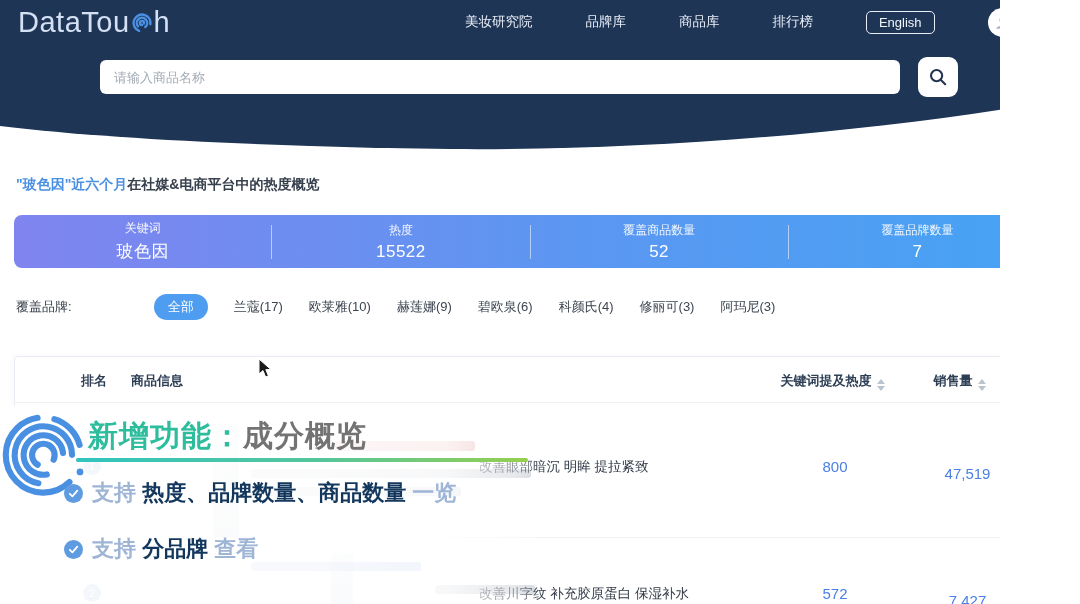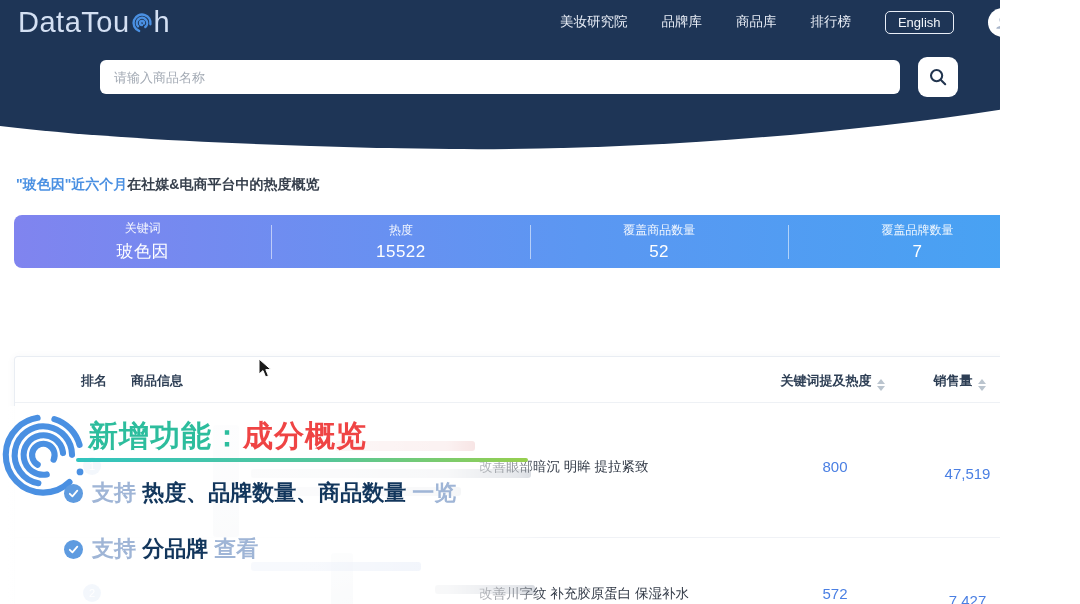--- a/index.html
+++ b/index.html
@@ -6,21 +6,21 @@
   html,body { background:#fff; }
   body { font-family:"Liberation Sans","DejaVu Sans",sans-serif; }
   .screen { position:relative; width:1000px; height:604px; overflow:hidden; background:#fff; }
 
   
   .header { position:absolute; left:0; top:0; width:1080px; height:160px; }
   .header-bg { position:absolute; left:0; top:0; }
   .header-top { position:absolute; left:0; top:0; width:1080px; height:44px; display:flex; align-items:center; z-index:2; }
   .logo { display:flex; align-items:baseline; margin-left:18px; color:#d4e0f3; font-size:29px; font-weight:500; letter-spacing:.5px; cursor:pointer; }
   .logo-c { position:relative; top:2px; margin:0 1px; }
-  .nav { margin-left:auto; display:flex; align-items:center; gap:34px; margin-right:20px; }
+  .nav { margin-left:auto; display:flex; align-items:center; gap:53px; margin-right:20px; }
   .nav-item { color:#e9eef7; font-size:13.5px; text-decoration:none; cursor:pointer; white-space:nowrap; }
   .lang-btn { background:transparent; border:1.5px solid #e9eef7; color:#f2f5fa; font-size:13px; padding:3px 12px; border-radius:5px; cursor:pointer; font-family:inherit; }
   .user { display:flex; align-items:center; gap:8px; cursor:pointer;font-style:italic; }
   .avatar { width:29px; height:29px; border-radius:50%; background:#fff; display:flex; align-items:center; justify-content:center; }
   .username { color:#e9eef7; font-size:13px; }
 
   .search-row { position:absolute; left:0; top:56px; width:1080px; z-index:2; }
   .search-input { position:absolute; left:100px; top:4px; width:800px; height:34px; border:none; border-radius:6px; background:#fff; padding:0 14px; font-size:13px; color:#333; font-family:inherit; outline:none; }
   .search-input::placeholder { color:#a3aab4; }
   .search-btn { position:absolute; left:918px; top:1px; width:40px; height:40px; border:none; border-radius:9px; background:#fff; cursor:pointer; display:flex; align-items:center; justify-content:center; }
@@ -79,21 +79,21 @@
 
   .scroll-line { position:absolute; left:1043px; top:358px; width:2px; height:246px; background:#e9e9ec; border-radius:1px; }
 
   
   .promo-veil { position:absolute; left:0; top:406px; width:545px; height:198px; z-index:5;
     background:linear-gradient(90deg,rgba(255,255,255,.94) 0%,rgba(255,255,255,.9) 58%,rgba(255,255,255,.84) 82%,rgba(255,255,255,.45) 95%,rgba(255,255,255,0) 100%); }
   .promo { position:absolute; left:0; top:406px; width:545px; height:198px; z-index:6; }
   .promo-icon { position:absolute; left:2px; top:2px; }
   .promo-title { position:absolute; left:76px; top:10px; font-size:30px; font-weight:bold; letter-spacing:1px; white-space:nowrap; }
   .promo-title .teal { color:#2dbd9d;margin-left:12px; }
-  .promo-title .blue { color:#ef4444; }
+  .promo-title .blue { color:#737373; }
   .promo-underline { position:absolute; left:76px; top:52px; width:452px; height:4px; border-radius:2px;
     background:linear-gradient(90deg,#31c4bf 0%,#55c69a 55%,#97cf4e 100%); }
   .feat { position:absolute; left:64px; display:flex; align-items:center; gap:9px; white-space:nowrap; }
   .feat.f1 { top:72px; } .feat.f2 { top:128px; }
   .chk { width:19px; height:19px; border-radius:50%; background:#5e9be0; display:flex; align-items:center; justify-content:center; flex:none; }
   .feat-text { font-size:22px; font-weight:bold; }
   .feat-text .lite { color:#9fb5d6; }
   .feat-text .dark { color:#12365c; }
 
   .cursor { position:absolute; left:258px; top:358px; z-index:50; pointer-events:none; }
@@ -174,20 +174,31 @@
       <span class="stat-label">覆盖商品数量</span>
       <span class="stat-value">52</span>
     </div>
     <div class="stat-sep"></div>
     <div class="stat-cell">
       <span class="stat-label">覆盖品牌数量</span>
       <span class="stat-value">7</span>
     </div>
   </div>
 
+  <div class="brand-row">
+    <span class="brand-label">覆盖品牌:</span>
+    <span class="chip-all">全部</span>
+    <span class="brand">兰蔻(17)</span>
+    <span class="brand">欧莱雅(10)</span>
+    <span class="brand">赫莲娜(9)</span>
+    <span class="brand">碧欧泉(6)</span>
+    <span class="brand">科颜氏(4)</span>
+    <span class="brand">修丽可(3)</span>
+    <span class="brand">阿玛尼(3)</span>
+  </div>
 
   <div class="card">
     <div class="thead">
       <span class="th th-rank">排名</span>
       <span class="th th-product">商品信息</span>
       <span class="th th-heat"><span>关键词提及热度</span><span class="sort">
             <i class="up"></i>
             <i class="down"></i>
           </span></span>
       <span class="th th-sales"><span>销售量</span><span class="sort">

